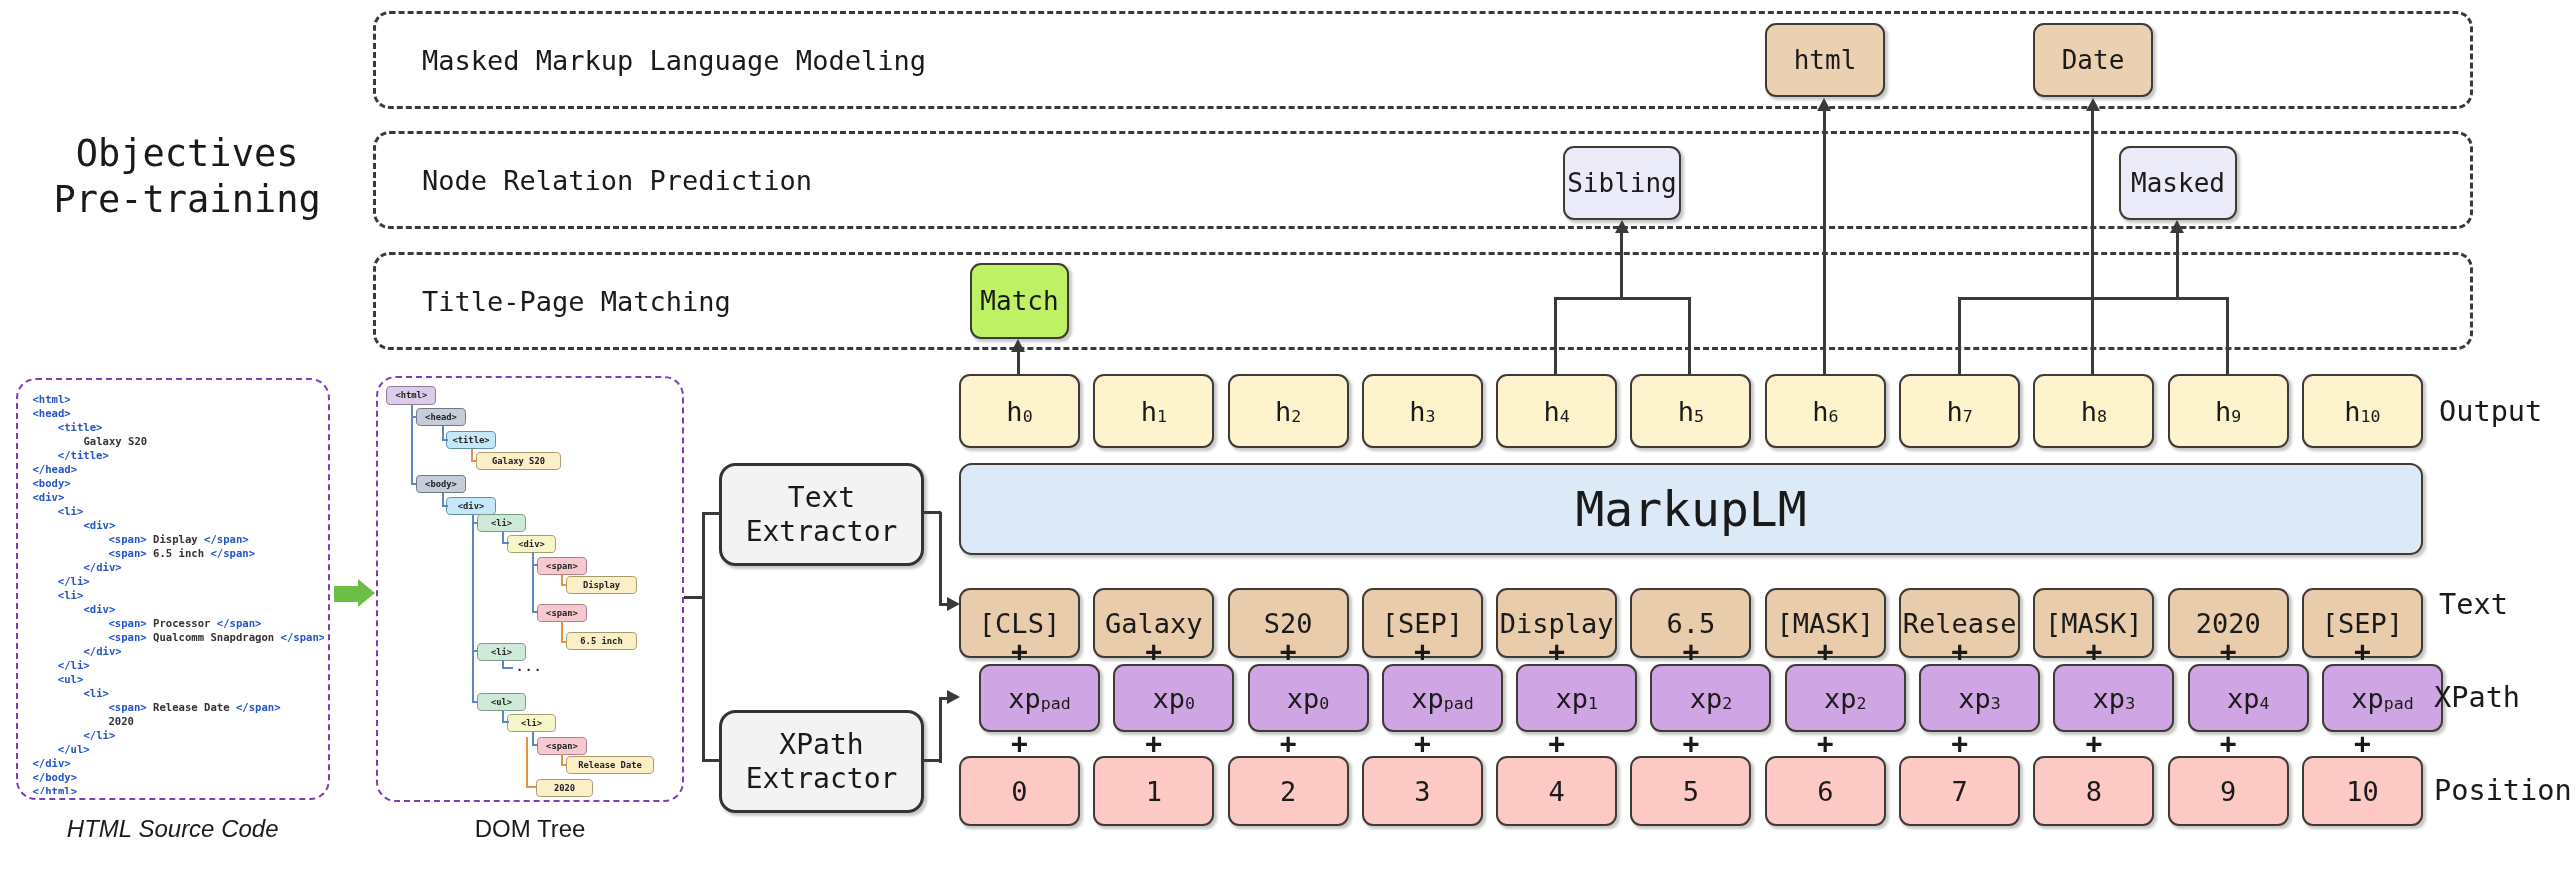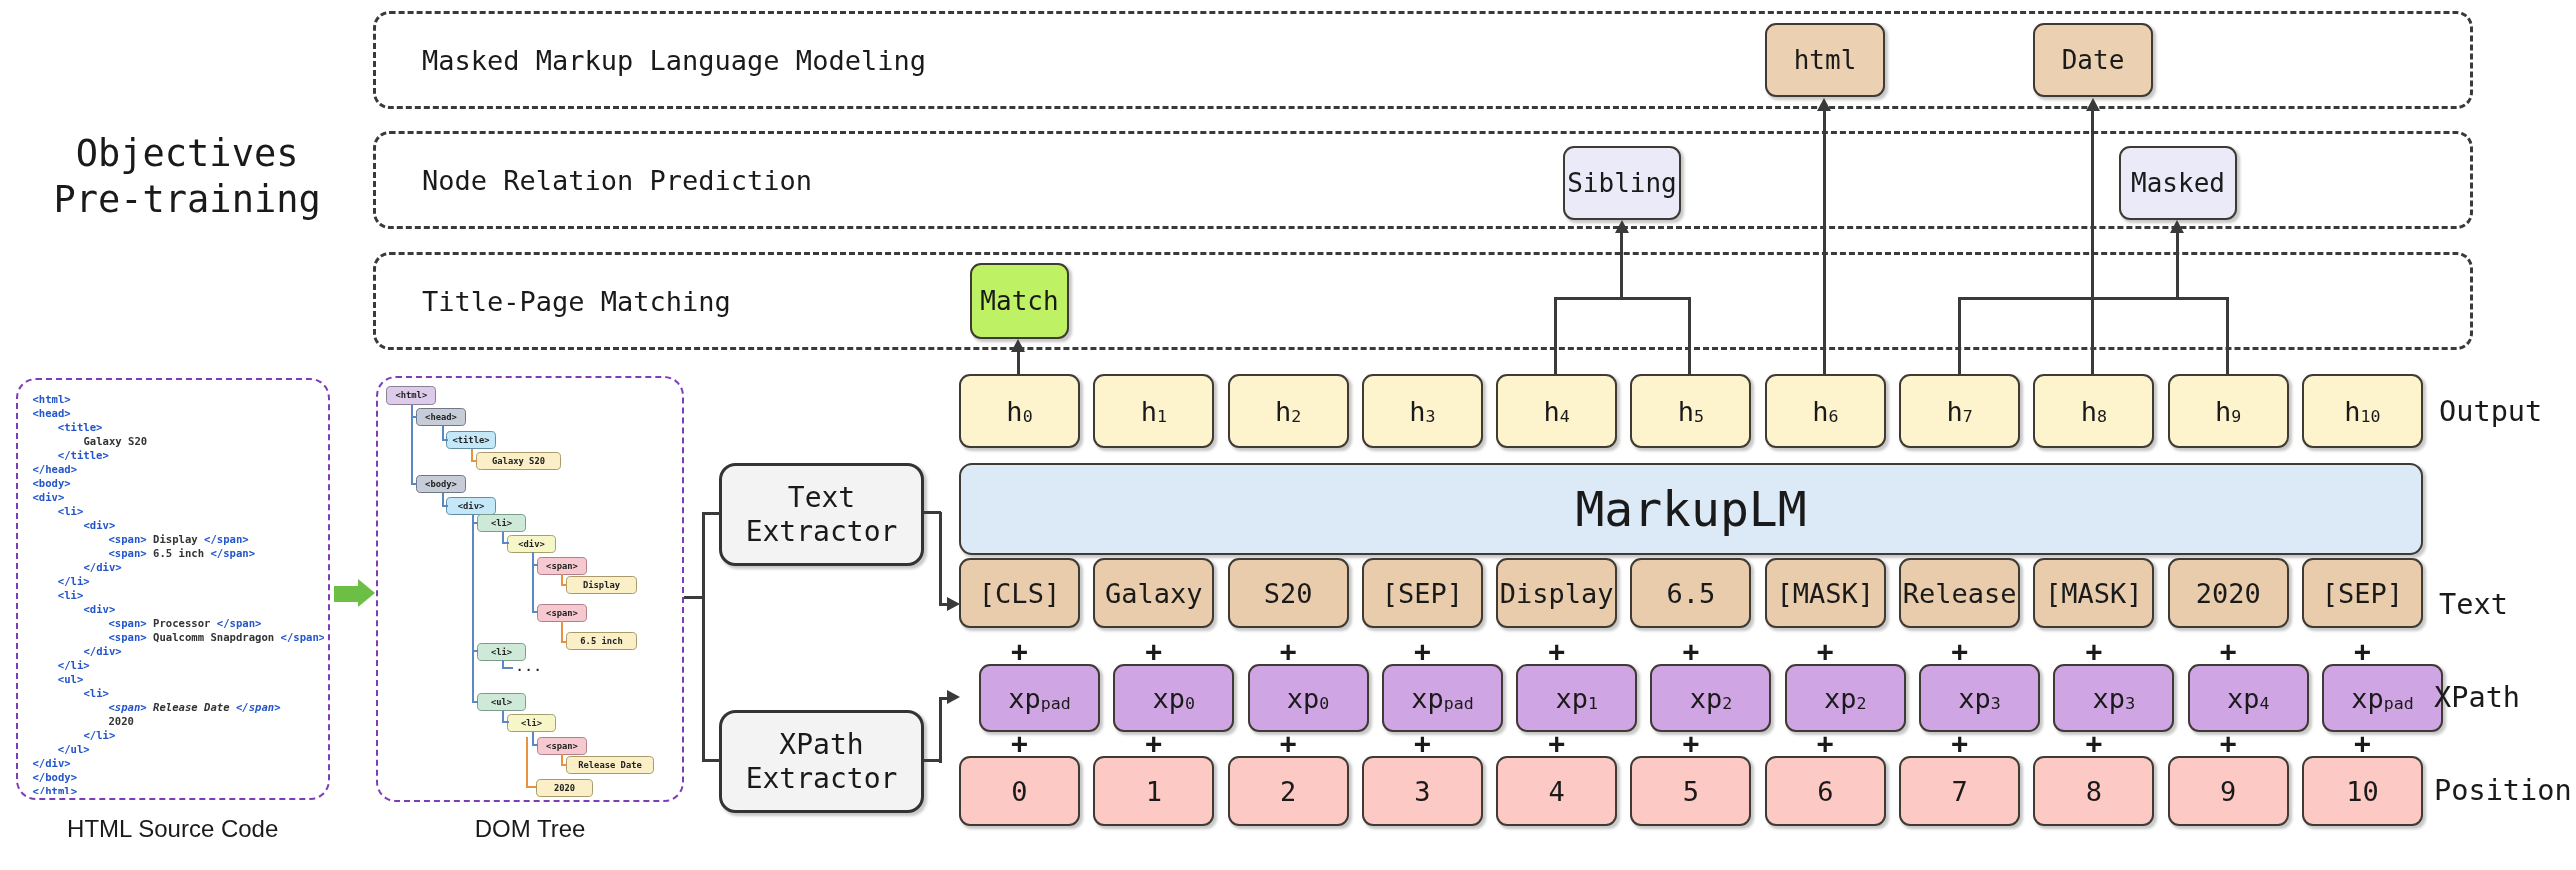--- a/index.html
+++ b/index.html
@@ -180,21 +180,21 @@
       <div class="tok">
         <span>h</span>
         <sub>10</sub>
       </div>
     </div>
 
   <div class="model-box">
     <span>MarkupLM</span>
   </div>
 
-  <div class="trow row-text" style="top:558px;">
+  <div class="trow row-text" style="top:588px;">
 
   <div class="tok">
         <span>[CLS]</span>
       </div>
       <div class="tok">
         <span>Galaxy</span>
       </div>
       <div class="tok">
         <span>S20</span>
       </div>
@@ -385,30 +385,30 @@
         <div class="code-line" style="padding-left: 51px;"><span class="tag">&lt;/div&gt;</span></div>
         <div class="code-line" style="padding-left: 25.4px;"><span class="tag">&lt;/li&gt;</span></div>
         <div class="code-line" style="padding-left: 25.4px;"><span class="tag">&lt;li&gt;</span></div>
         <div class="code-line" style="padding-left: 51px;"><span class="tag">&lt;div&gt;</span></div>
         <div class="code-line" style="padding-left: 76px;"><span class="tag">&lt;span&gt;</span><span class="txt"> Processor </span><span class="tag">&lt;/span&gt;</span></div>
         <div class="code-line" style="padding-left: 76px;"><span class="tag">&lt;span&gt;</span><span class="txt"> Qualcomm Snapdragon </span><span class="tag">&lt;/span&gt;</span></div>
         <div class="code-line" style="padding-left: 51px;"><span class="tag">&lt;/div&gt;</span></div>
         <div class="code-line" style="padding-left: 25.4px;"><span class="tag">&lt;/li&gt;</span></div>
         <div class="code-line" style="padding-left: 25.4px;"><span class="tag">&lt;ul&gt;</span></div>
         <div class="code-line" style="padding-left: 51px;"><span class="tag">&lt;li&gt;</span></div>
-        <div class="code-line" style="padding-left: 76px; font-style: italic;"><span class="tag">&lt;span&gt;</span><span class="txt"> Release Date </span><span class="tag">&lt;/span&gt;</span></div>
+        <div class="code-line" style="padding-left: 76px;"><span class="tag">&lt;span&gt;</span><span class="txt"> Release Date </span><span class="tag">&lt;/span&gt;</span></div>
         <div class="code-line" style="padding-left: 76px;"><span class="txt">2020</span></div>
         <div class="code-line" style="padding-left: 51px;"><span class="tag">&lt;/li&gt;</span></div>
         <div class="code-line" style="padding-left: 25.4px;"><span class="tag">&lt;/ul&gt;</span></div>
         <div class="code-line" style="padding-left: 0px;"><span class="tag">&lt;/div&gt;</span></div>
         <div class="code-line" style="padding-left: 0px;"><span class="tag">&lt;/body&gt;</span></div>
         <div class="code-line" style="padding-left: 0px;"><span class="tag">&lt;/html&gt;</span></div>
       </div>
   </div>
-  <div class="caption" style="left:15.7px;top:815px;width:314px;">HTML Source Code</div>
+  <div class="caption" style="left:15.7px;top:815px;width:314px;font-style:italic;">HTML Source Code</div>
 
   <div class="garrow-body"></div>
   <div class="garrow-head"></div>
 
   <div class="src-box" style="left:376px;top:376px;width:308px;height:426px;">
 
     <div class="dn k-html" style="left:8.3px;top:8.3px;width:50px;height:18.4px;">&lt;html&gt;</div>
     <div class="dn k-gray" style="left:38px;top:29.5px;width:50px;height:18.4px;">&lt;head&gt;</div>
     <div class="dn k-cyan" style="left:68px;top:53px;width:50px;height:18.4px;">&lt;title&gt;</div>
     <div class="dn k-leaf" style="left:98px;top:74px;width:85px;height:18.4px;">Galaxy S20</div>

